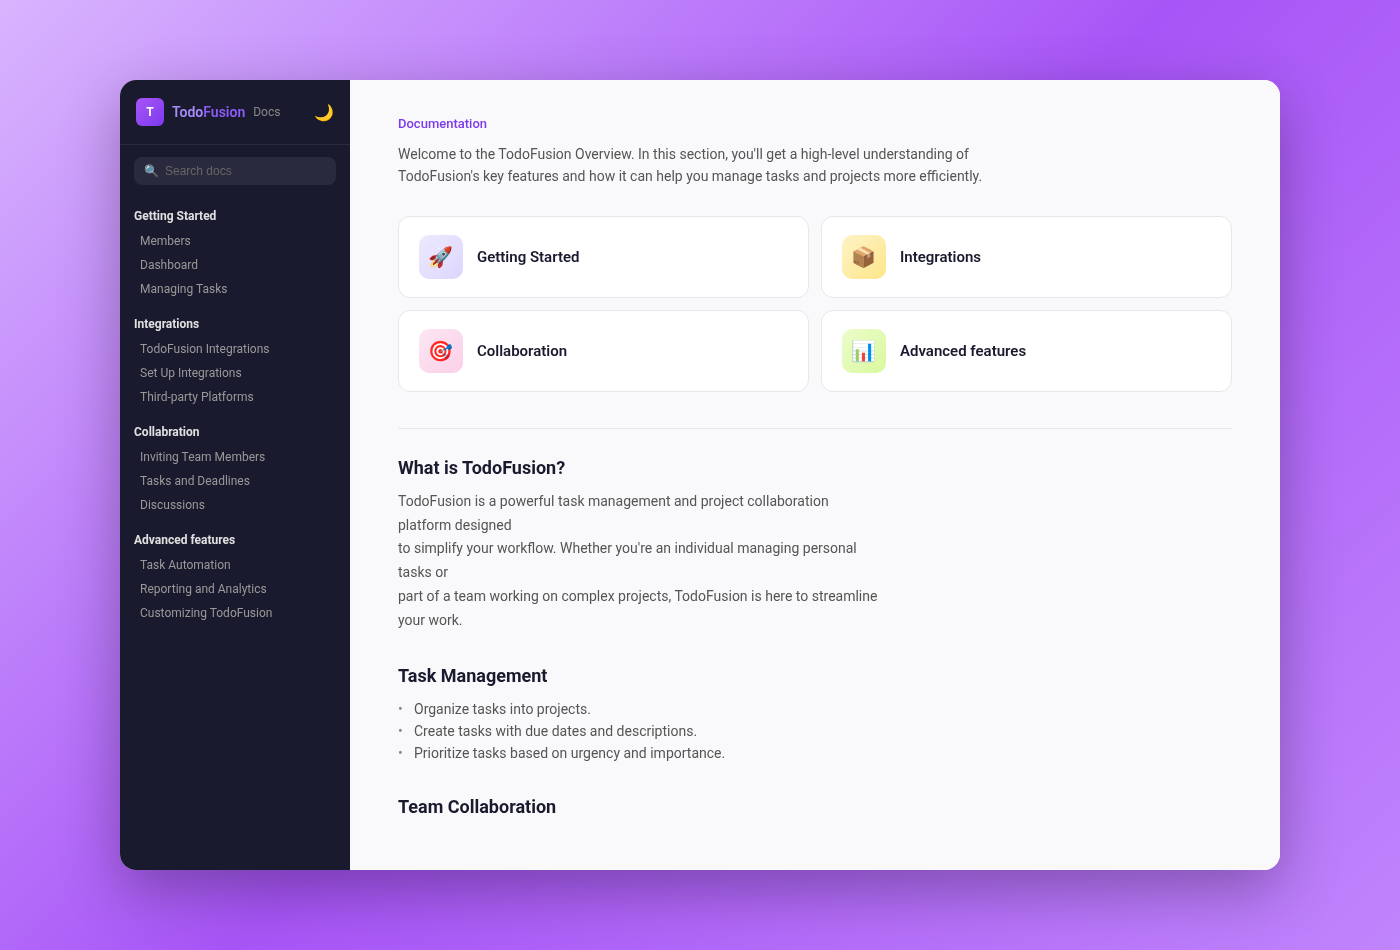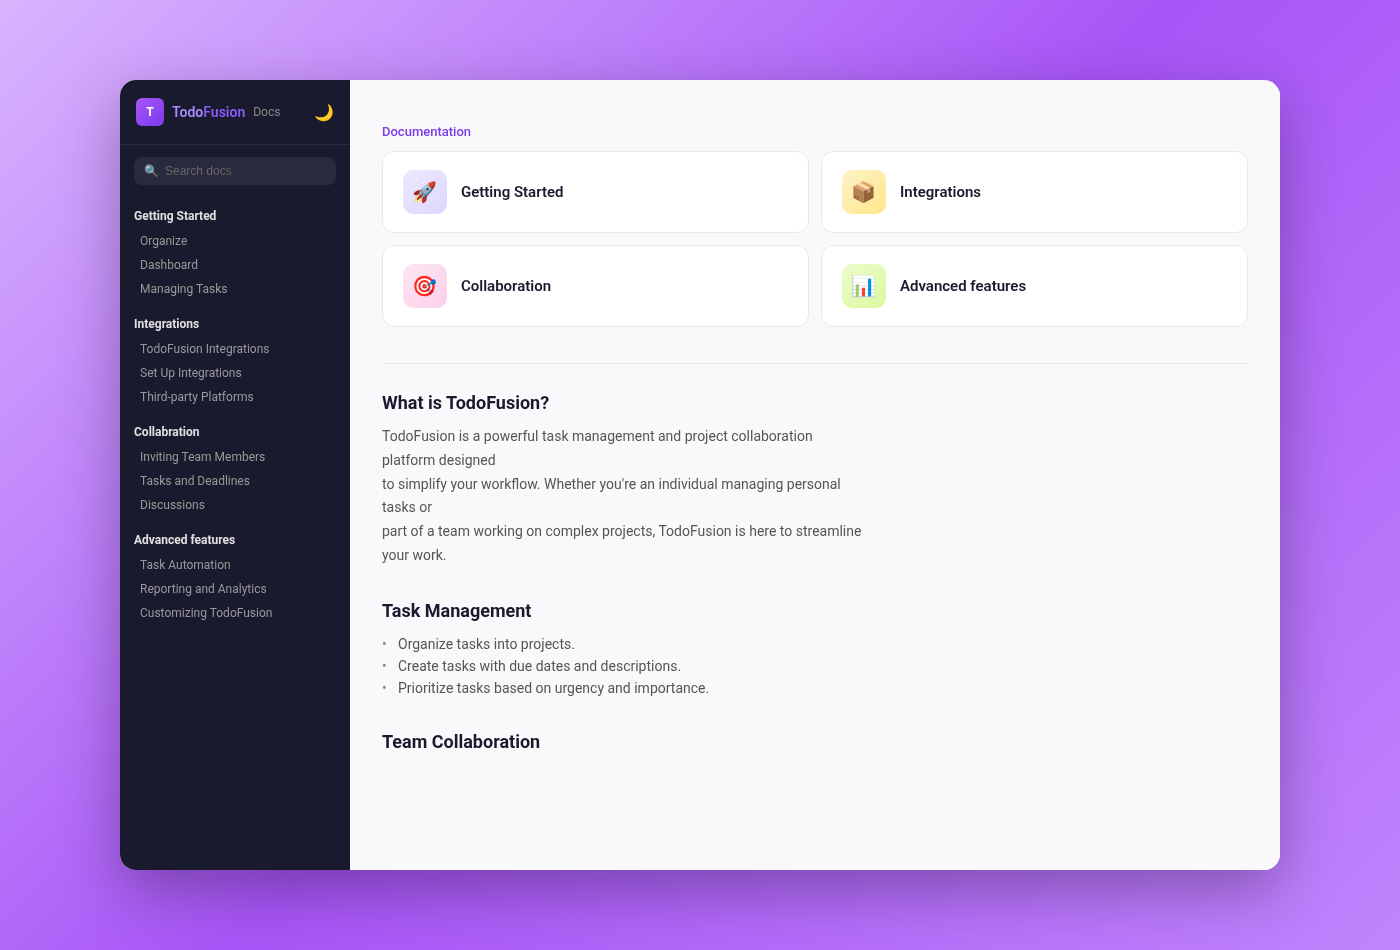--- a/index.html
+++ b/index.html
@@ -104,23 +104,22 @@
       color: #999;
       padding: 5px 6px;
       border-radius: 5px;
       cursor: pointer;
       display: block;
     }
     
     .main-content {
       flex: 1;
       overflow-y: auto;
-      padding: 36px 32px;
+      padding: 36px 48px;
       background: #f9f9fb;
-      margin-top: 8px;
     }
     .breadcrumb {
       font-size: 13px;
       color: #7c3aed;
       margin-bottom: 12px;
       font-weight: 500;
     }
     .page-title {
       font-size: 32px;
       font-weight: 700;
@@ -241,21 +240,21 @@
     </div>
 
     <div class="search-box">
       <span class="search-icon-svg">🔍</span>
       <input class="search-input" type="text" placeholder="Search docs" style="">
     </div>
 
     <div id="nav-sections">
         <div class="nav-section">
           <div class="nav-section-title">Getting Started</div>
-          <a class="nav-item">Organize</a>
+          <a class="nav-item">Members</a>
           <a class="nav-item">Dashboard</a>
           <a class="nav-item">Managing Tasks</a>
         </div>
         <div class="nav-section">
           <div class="nav-section-title">Integrations</div>
           <a class="nav-item">TodoFusion Integrations</a>
           <a class="nav-item">Set Up Integrations</a>
           <a class="nav-item">Third-party Platforms</a>
         </div>
         <div class="nav-section">
@@ -270,20 +269,21 @@
           <a class="nav-item">Reporting and Analytics</a>
           <a class="nav-item">Customizing TodoFusion</a>
         </div>
       </div>
   </aside>
 
   <main class="main-content">
     <div class="breadcrumb">Documentation</div>
 
 
+    <p class="intro-text">Welcome to the TodoFusion Overview. In this section, you'll get a high-level understanding of TodoFusion's key features and how it can help you manage tasks and projects more efficiently.</p>
 
     <div class="cards-grid" id="cards-grid">
         <div class="doc-card">
     <div class="card-icon card-icon-getting-started">🚀</div>
     <span class="card-title">Getting Started</span>
   </div>
         <div class="doc-card">
     <div class="card-icon card-icon-integrations">📦</div>
     <span class="card-title">Integrations</span>
   </div>

